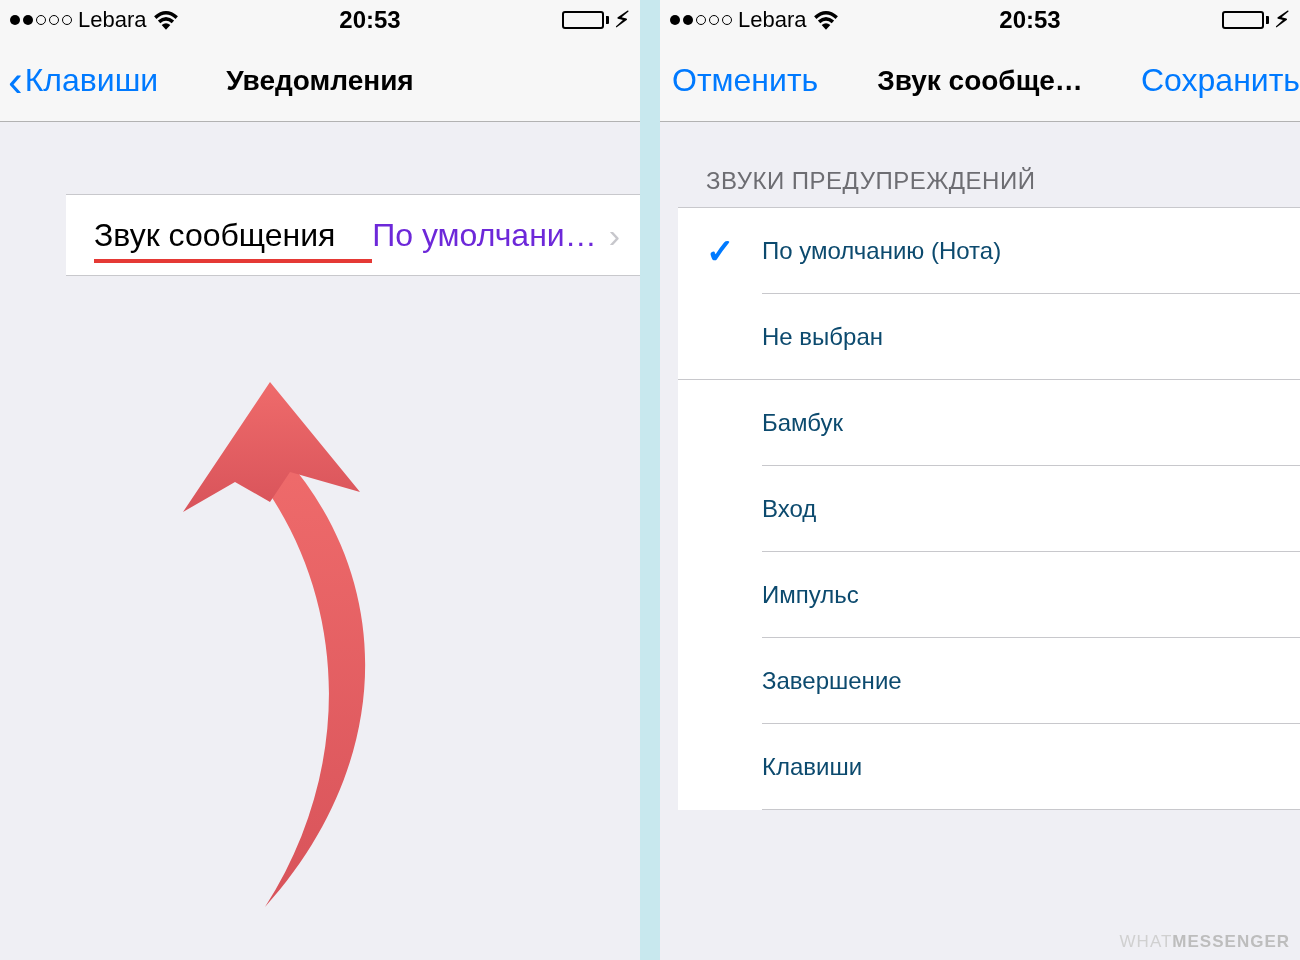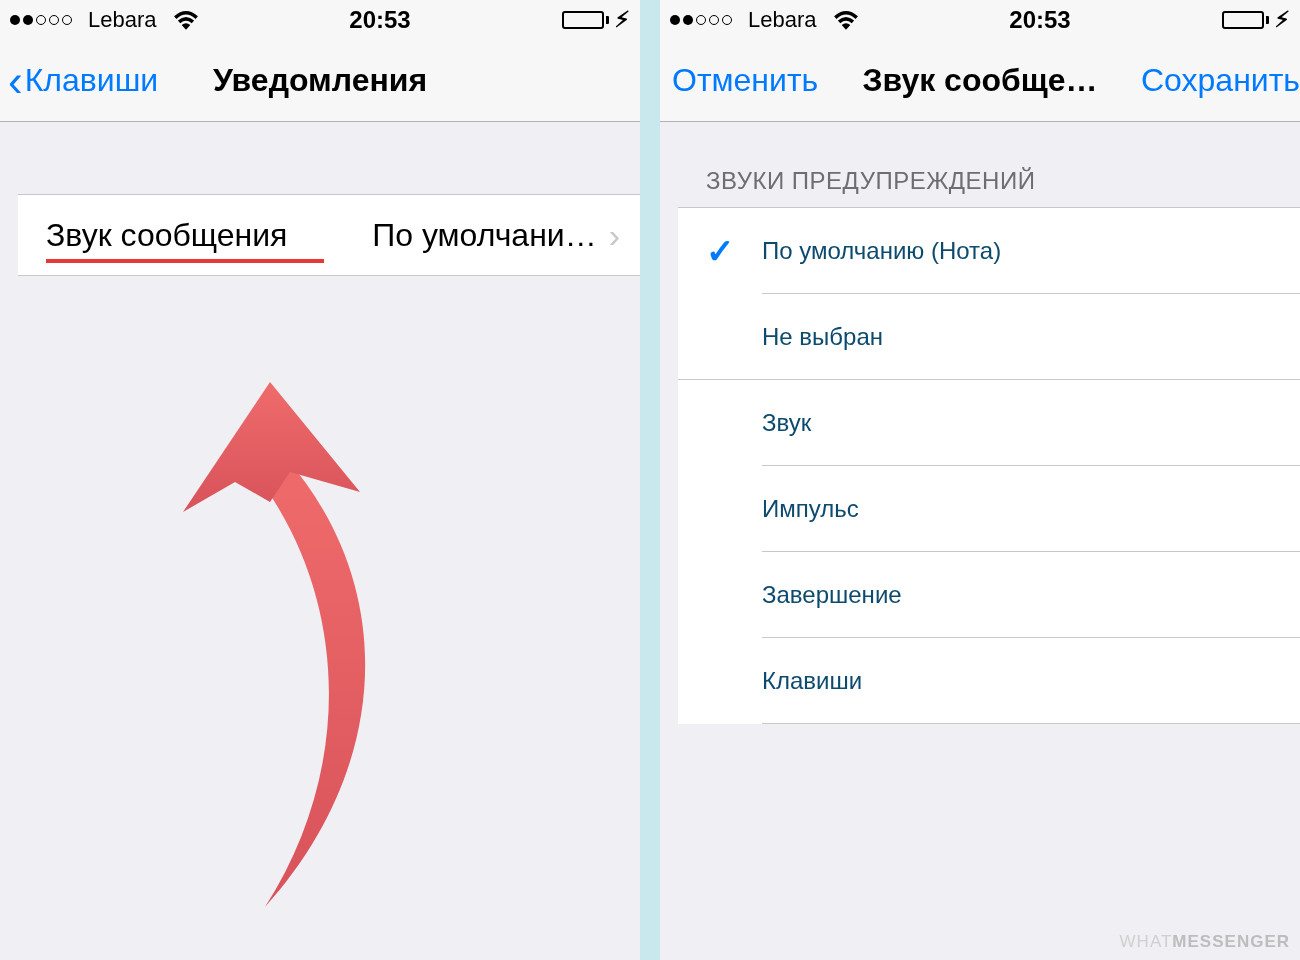--- a/index.html
+++ b/index.html
@@ -31,21 +31,21 @@
     .status-bar {
       height: 40px;
       background: #f7f7f7;
       display: flex;
       align-items: center;
       justify-content: space-between;
       padding: 0 10px;
       font-size: 22px;
       color: #000;
     }
-    .status-left { display: flex; align-items: center; gap: 16px; }
+    .status-left { display: flex; align-items: center; gap: 6px; }
     .signal-dots { display: flex; gap: 3px; align-items: center; }
     .dot { width: 10px; height: 10px; border-radius: 50%; }
     .dot.filled { background: #000; }
     .dot.empty { border: 1.5px solid #000; background: transparent; }
     .carrier { font-size: 22px; font-weight: 400; }
     .wifi-icon svg { width: 26px; height: 20px; display: block; }
     .time { font-size: 24px; font-weight: 600; }
     .status-right { display: flex; align-items: center; gap: 4px; }
     .battery { display: flex; align-items: center; }
     .battery-body {
@@ -70,21 +70,21 @@
       height: 82px;
       background: #f7f7f7;
       border-bottom: 1px solid #b2b2b2;
       display: flex;
       align-items: center;
       justify-content: center;
       padding: 0 10px;
       position: relative;
     }
     .nav-title {
-      font-size: 32px;
+      font-size: 28px;
       font-weight: 700;
       color: #000;
       white-space: nowrap;
       overflow: hidden;
       text-overflow: ellipsis;
       max-width: 320px;
     }
     .nav-back {
       position: absolute;
       left: 8px;
@@ -132,32 +132,33 @@
       height: 82px;
       display: flex;
       align-items: center;
       padding: 0 20px 0 28px;
       position: relative;
     }
     .cell.first-group {
       border-top: 1px solid #c8c8cc;
       border-bottom: 1px solid #c8c8cc;
       margin-top: 72px;
+      margin-left: 48px;
     }
     .cell-label {
       font-size: 32px;
       color: #000;
       font-weight: 400;
       white-space: nowrap;
     }
     .cell-value {
       flex: 1;
       text-align: right;
       font-size: 32px;
-      color: #000000;
+      color: #6d28d9;
       white-space: nowrap;
       overflow: hidden;
       text-overflow: ellipsis;
       margin: 0 12px;
     }
     .chevron-right {
       color: #c7c7cc;
       font-size: 34px;
       font-weight: 300;
     }
@@ -331,21 +332,25 @@
           <div class="list-cell">
             <span class="check-slot">✓</span>
             <span class="item-label">По умолчанию (Нота)</span>
           </div>
           <div class="list-cell full-divider">
             <span class="check-slot"></span>
             <span class="item-label">Не выбран</span>
           </div>
           <div class="list-cell">
             <span class="check-slot"></span>
-            <span class="item-label">Звук</span>
+            <span class="item-label">Бамбук</span>
+          </div>
+          <div class="list-cell">
+            <span class="check-slot"></span>
+            <span class="item-label">Вход</span>
           </div>
           <div class="list-cell">
             <span class="check-slot"></span>
             <span class="item-label">Импульс</span>
           </div>
           <div class="list-cell">
             <span class="check-slot"></span>
             <span class="item-label">Завершение</span>
           </div>
           <div class="list-cell">

